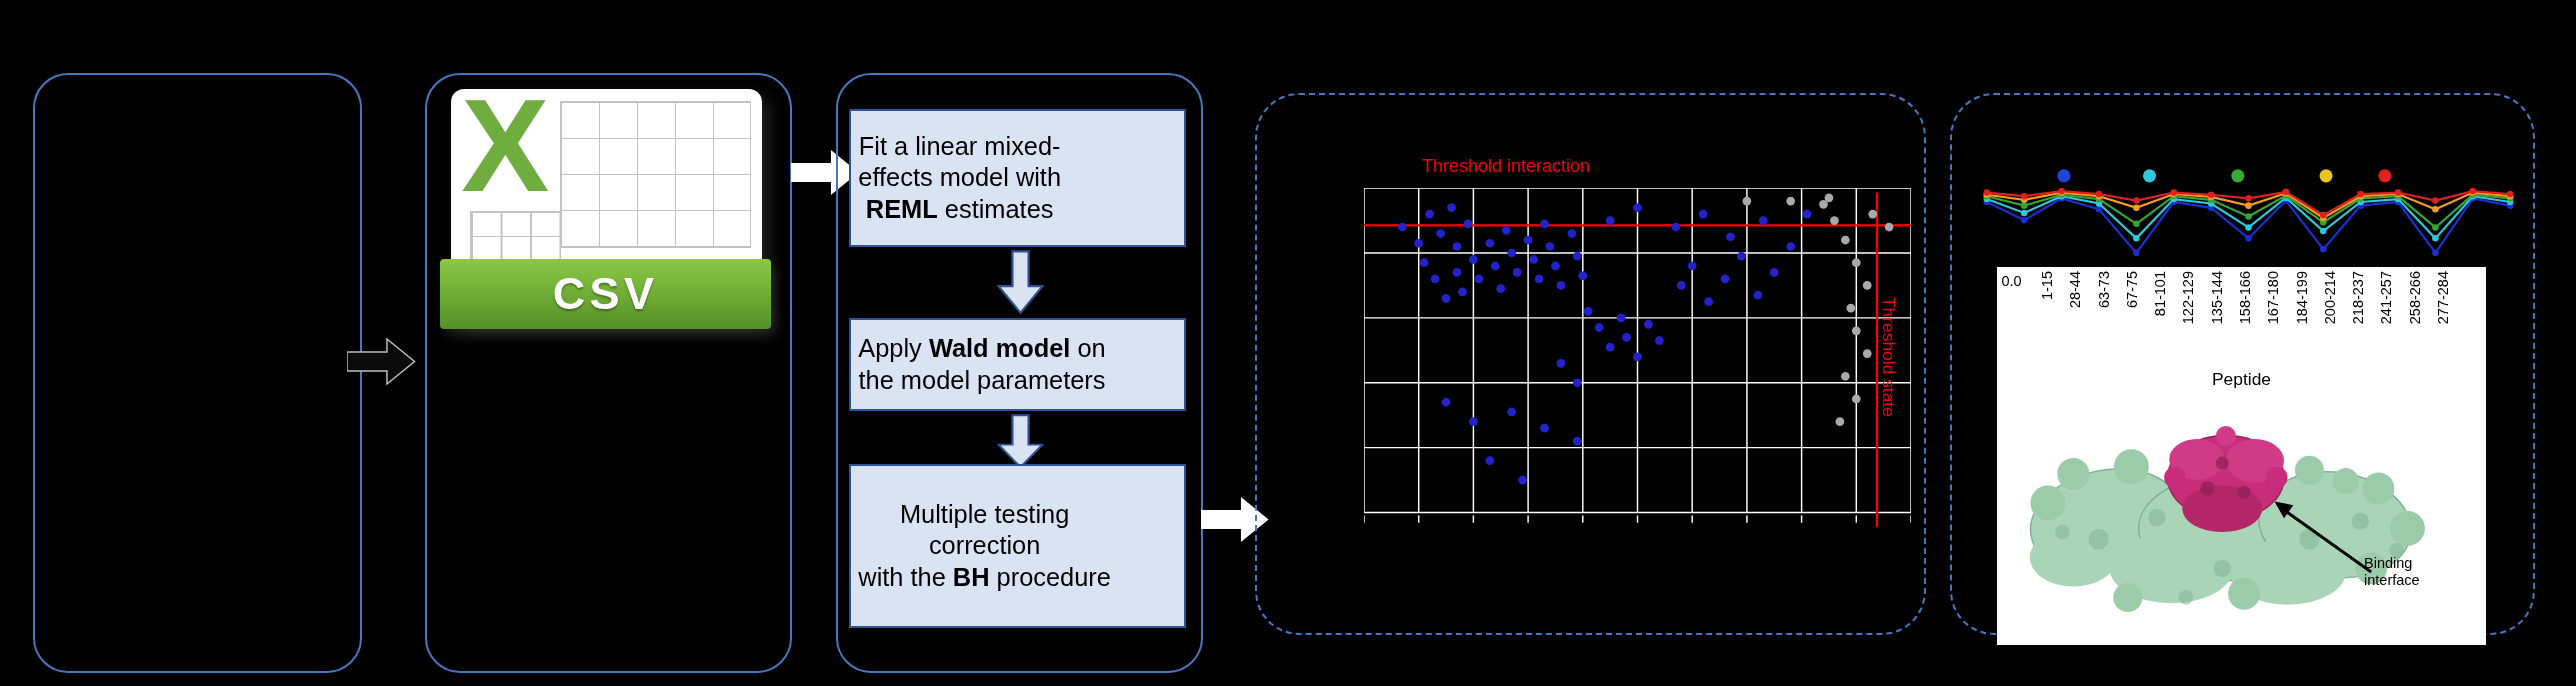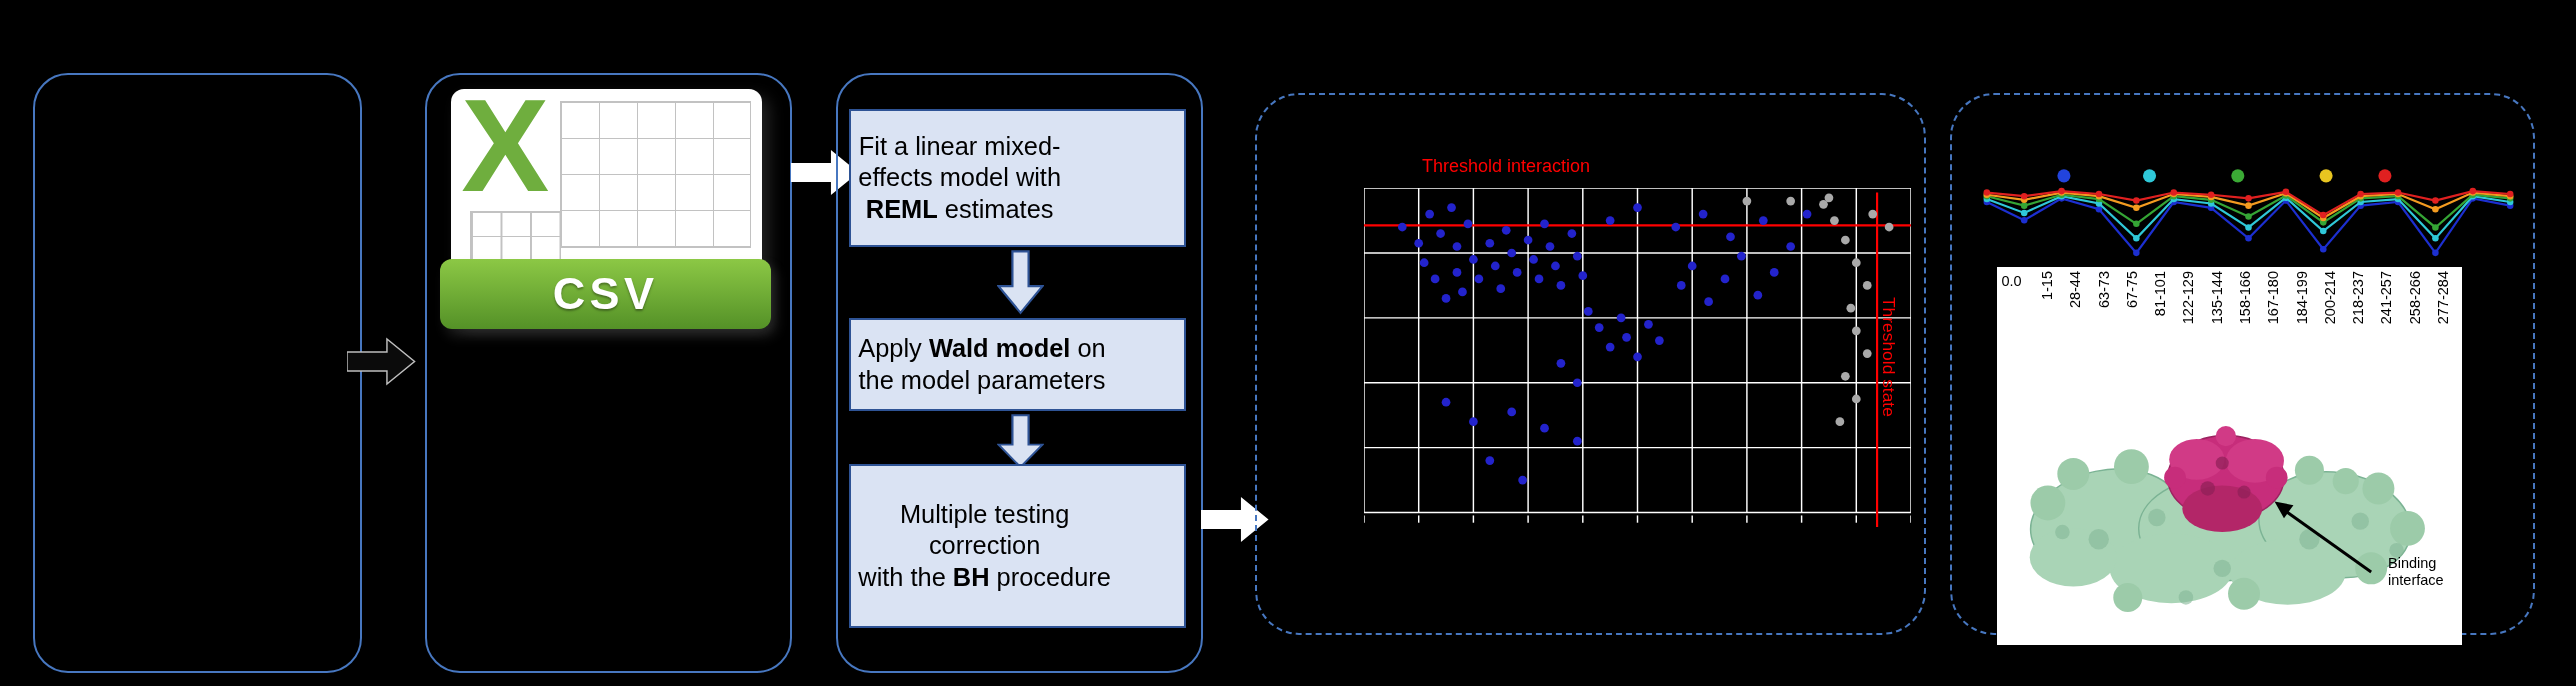--- a/index.html
+++ b/index.html
@@ -17,21 +17,21 @@
 
   
   #csv-page{position:absolute;left:451px;top:89px;width:311px;height:233px;background:#fff;
     border-radius:13px;box-shadow:7.3px 7.3px 14.5px rgba(150,150,150,.22);z-index:2;}
   #csv-x{position:absolute;left:10.2px;top:-19px;font-size:132px;font-weight:800;color:#6FAE3E;z-index:3;}
   .sheet-grid{position:absolute;border:1.5px solid #c2c2c2;
     background-image:linear-gradient(to right,#c2c2c2 1.5px,transparent 1.5px),
                      linear-gradient(to bottom,#c2c2c2 1.5px,transparent 1.5px);}
   #csv-grid1{left:109px;top:11.6px;width:189px;height:145px;background-size:38px 36px;}
   #csv-grid2{left:19px;top:122px;width:89px;height:48px;background-size:29.5px 24px;}
-  #csv-banner{position:absolute;left:440px;top:259px;width:331px;height:70px;border-radius:12px;
+  #csv-banner{position:absolute;left:440px;top:259px;width:331px;height:70px;border-radius:4px;
     background:linear-gradient(#8CC845,#549127);display:flex;align-items:center;justify-content:center;
     color:#fff;font-weight:bold;font-size:45px;letter-spacing:4.4px;z-index:4;
     text-shadow:0 2.2px 2.2px rgba(0,0,0,.35);box-shadow:5.8px 7.3px 11.6px rgba(150,150,150,.18);}
 
   
   .flow-box{position:absolute;left:849px;width:337px;background:#DAE3F3;border:2.2px solid #2E5395;
     color:#000;font-size:25.4px;line-height:1.24;text-align:center;display:flex;align-items:center;
     justify-content:flex-start;padding:4.4px 7.3px;box-sizing:border-box;}
   #flow0{top:109px;height:138px;}
   #flow1{top:318px;height:93px;}
@@ -40,28 +40,28 @@
 
   
   #scatter-title{position:absolute;left:1422px;top:156px;width:247px;text-align:left;
     color:#FF0000;font-size:18px;}
   #scatter-wrap{position:absolute;left:1364px;top:188px;}
   #scatter-right-label{position:absolute;left:1899px;top:297px;color:#FF0000;font-size:17.4px;
     transform-origin:left top;transform:rotate(90deg);white-space:nowrap;}
 
   
   #profile-wrap{position:absolute;left:1981px;top:167px;}
-  #white-box{position:absolute;left:1997px;top:267px;width:465px;height:378px;background:#fff;z-index:5;}
+  #white-box{position:absolute;left:1997px;top:267px;width:465px;height:378px;background:#fff;z-index:5;padding-left:24px;}
   #ytick{position:absolute;left:4.4px;top:5.8px;color:#000;font-size:14.5px;}
   #pep-labels{position:absolute;left:36px;top:4.4px;width:424px;height:89px;display:flex;}
   .pep{flex:1;display:flex;justify-content:center;align-items:flex-start;}
   .pep span{writing-mode:vertical-rl;transform:rotate(180deg);font-size:14.5px;color:#000;white-space:nowrap;}
   #pep-axis-label{position:absolute;left:0;top:102px;width:100%;text-align:center;color:#000;font-size:17.4px;}
   #structure-svg{position:absolute;left:7.3px;top:127px;}
-  #binding-label{position:absolute;left:367px;top:288px;width:98px;color:#000;font-size:14.5px;line-height:1.15;margin-left:24px;}
+  #binding-label{position:absolute;left:367px;top:288px;width:98px;color:#000;font-size:14.5px;line-height:1.15;}
 </style>
 </head>
 <body>
 
 <div id="panel1" class="panel-solid"></div>
 
 <svg class="block-arrow" style="left:347px;top:336px;" width="69" height="51" viewBox="0 0 95 70">
   <polygon points="0,22 55,22 55,4 93,35 55,66 55,48 0,48" fill="#0b0b0b" stroke="#bfbfbf" stroke-width="2"></polygon>
 </svg>
 
@@ -366,20 +366,21 @@
       <div class="pep">
         <span>241-257</span>
       </div>
       <div class="pep">
         <span>258-266</span>
       </div>
       <div class="pep">
         <span>277-284</span>
       </div>
     </div>
+  <div id="pep-axis-label">Peptide</div>
   <svg id="structure-svg" width="451" height="247" viewBox="0 0 620 340">
     <g>
       <ellipse cx="140" cy="175" rx="105" ry="70" fill="#A9D4B6" stroke="#7BB394" stroke-width="2" transform="rotate(-12 140 175)"></ellipse>
       <ellipse cx="300" cy="185" rx="115" ry="72" fill="#A9D4B6" stroke="#7BB394" stroke-width="2"></ellipse>
       <ellipse cx="455" cy="180" rx="105" ry="72" fill="#A9D4B6" stroke="#7BB394" stroke-width="2" transform="rotate(8 455 180)"></ellipse>
       <ellipse cx="230" cy="240" rx="85" ry="48" fill="#A9D4B6"></ellipse>
       <ellipse cx="390" cy="245" rx="80" ry="45" fill="#A9D4B6"></ellipse>
       <ellipse cx="95" cy="225" rx="60" ry="40" fill="#A9D4B6"></ellipse>
       <circle cx="60" cy="150" r="24" fill="#9CCBA9"></circle>
         <circle cx="95" cy="110" r="22" fill="#9CCBA9"></circle>

